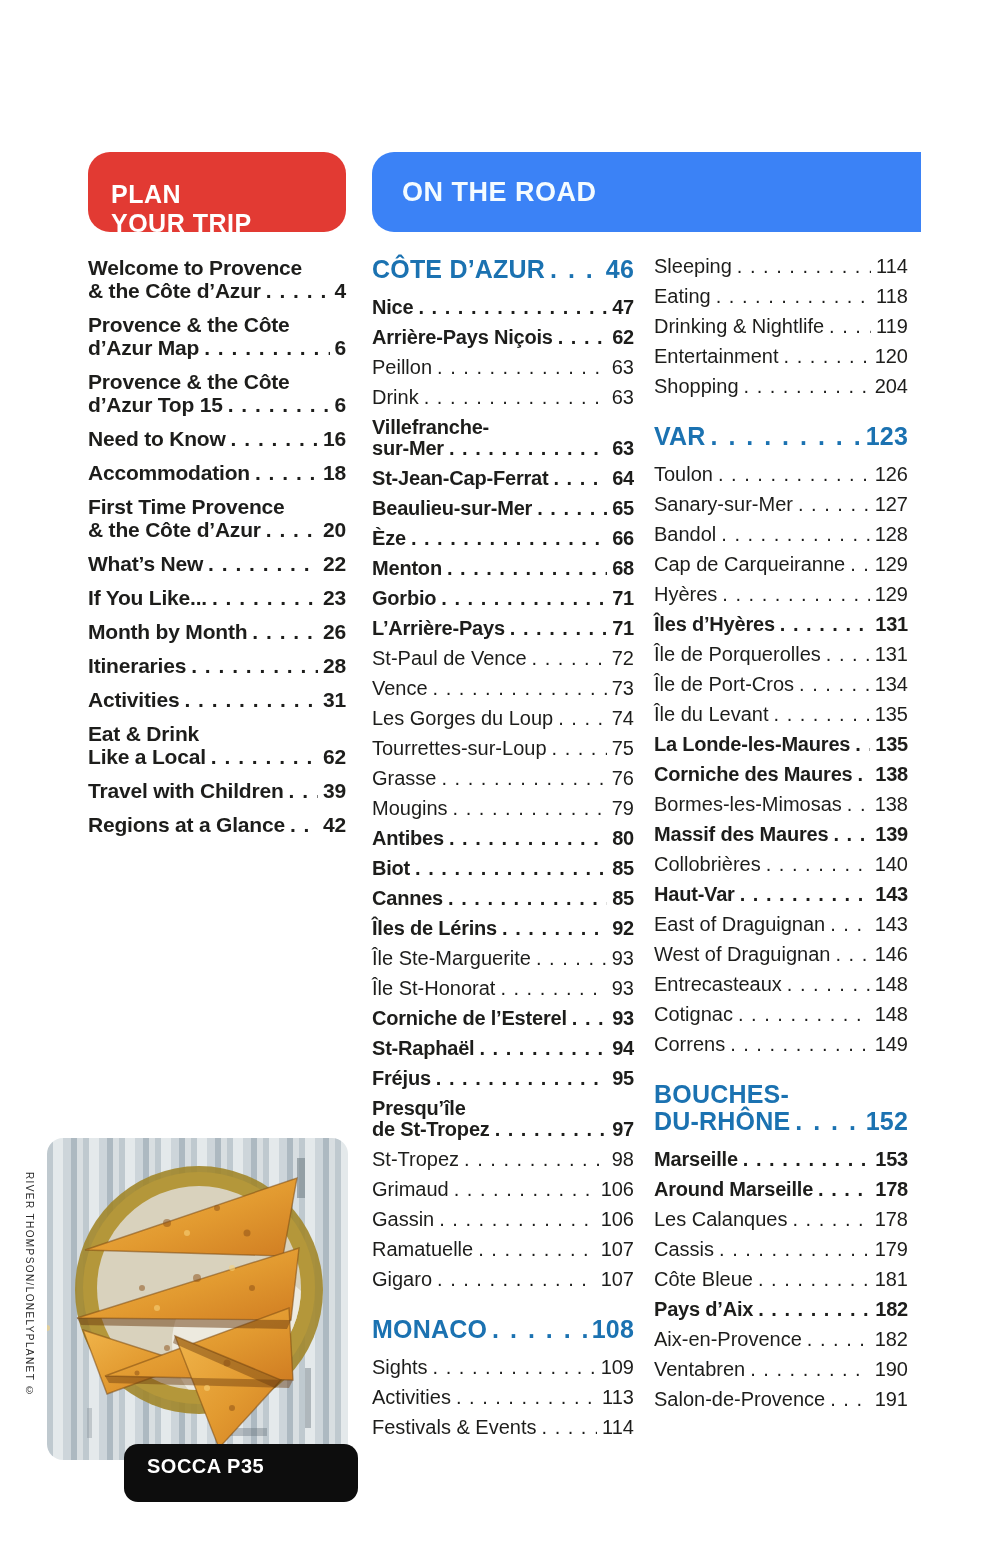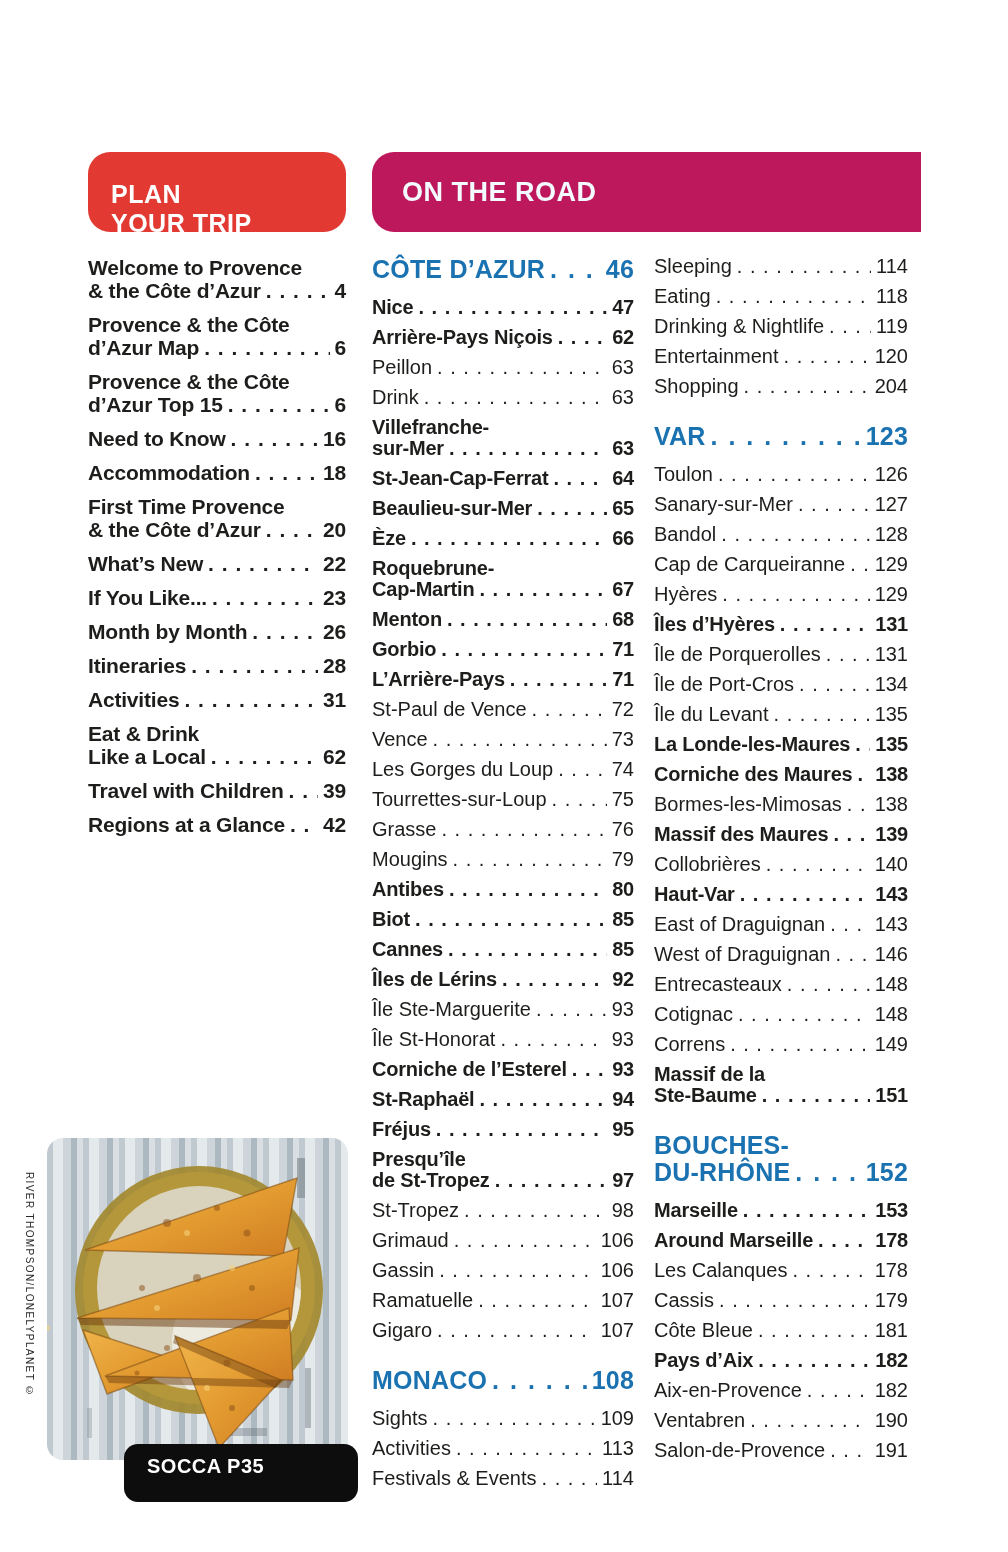--- a/index.html
+++ b/index.html
@@ -10,21 +10,21 @@
 
   
   .btn-red {
     position:absolute; left:88px; top:152px; width:258px; height:80px;
     background:#e23a33; border-radius:22px; color:#ffffff;
     font-weight:bold; font-size:25px; line-height:29px; letter-spacing:0.5px;
     padding:28px 0 0 23px; box-sizing:border-box;
   }
   .btn-blue {
     position:absolute; left:372px; top:152px; width:549px; height:80px;
-    background:#be185d; border-radius:22px 0 0 22px; color:#f4fbff;
+    background:#3b82f6; border-radius:22px 0 0 22px; color:#f4fbff;
     font-weight:bold; font-size:27px; letter-spacing:0.5px; line-height:80px;
     padding-left:30px; box-sizing:border-box;
   }
 
   
   .col { position:absolute; top:256px; }
   .col1 { left:88px;  width:258px; }
   .col2 { left:372px; width:262px; }
   .col3 { left:654px; width:254px; }
 
@@ -258,30 +258,20 @@
       </div>
       <div class="toc-entry bold">
         <div class="row">
           <span class="lab">Èze</span>
           <span class="dots"></span>
           <span class="pg">66</span>
         </div>
       </div>
       <div class="toc-entry bold">
         <div class="row">
-          <span class="lab">Roquebrune-</span>
-        </div>
-        <div class="row">
-          <span class="lab">Cap-Martin</span>
-          <span class="dots"></span>
-          <span class="pg">67</span>
-        </div>
-      </div>
-      <div class="toc-entry bold">
-        <div class="row">
           <span class="lab">Menton</span>
           <span class="dots"></span>
           <span class="pg">68</span>
         </div>
       </div>
       <div class="toc-entry bold">
         <div class="row">
           <span class="lab">Gorbio</span>
           <span class="dots"></span>
           <span class="pg">71</span>
@@ -647,30 +637,20 @@
           <span class="lab">Cotignac</span>
           <span class="dots"></span>
           <span class="pg">148</span>
         </div>
       </div>
       <div class="toc-entry">
         <div class="row">
           <span class="lab">Correns</span>
           <span class="dots"></span>
           <span class="pg">149</span>
-        </div>
-      </div>
-      <div class="toc-entry bold">
-        <div class="row">
-          <span class="lab">Massif de la</span>
-        </div>
-        <div class="row">
-          <span class="lab">Ste-Baume</span>
-          <span class="dots"></span>
-          <span class="pg">151</span>
         </div>
       </div>
       <div class="toc-header">
         <div class="row">
           <span class="lab">BOUCHES-</span>
         </div>
         <div class="row">
           <span class="lab">DU-RHÔNE</span>
           <span class="dots"></span>
           <span class="pg">152</span>

